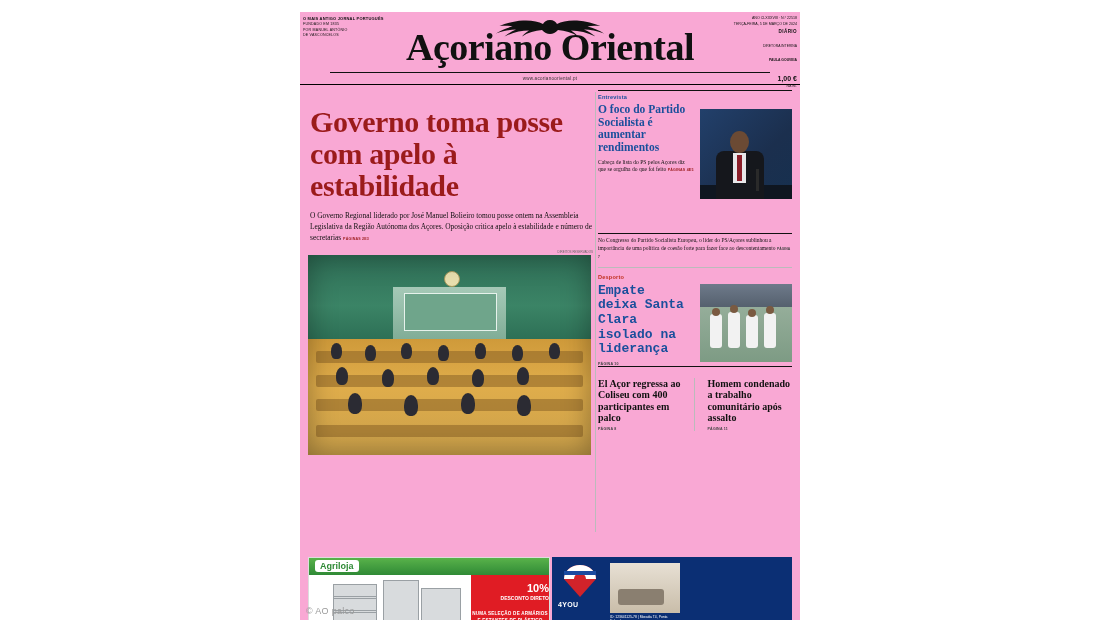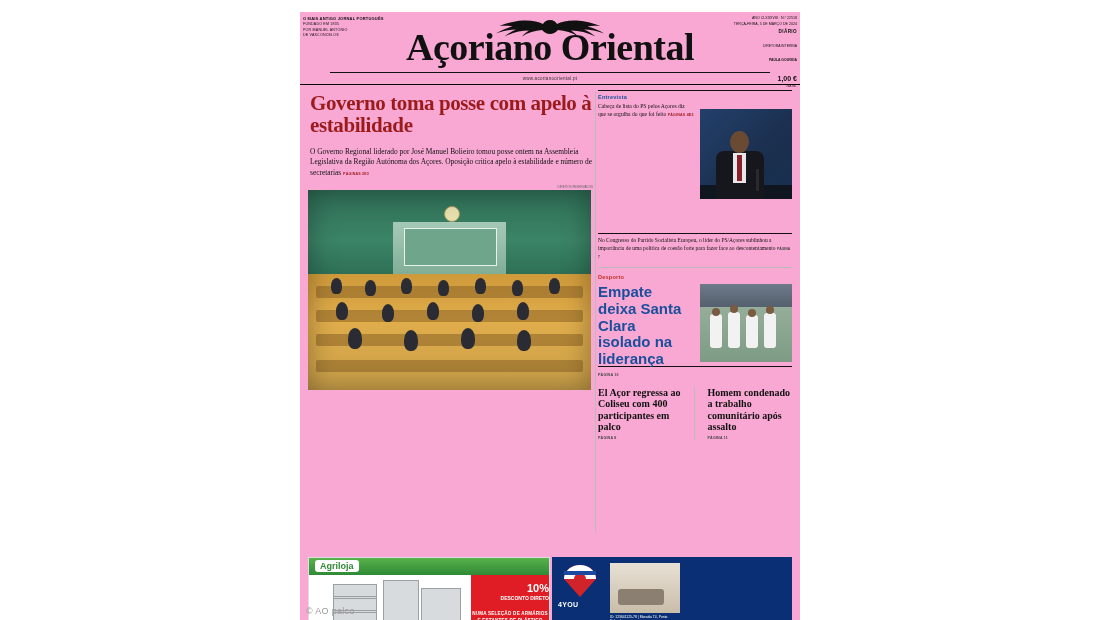--- a/index.html
+++ b/index.html
@@ -66,25 +66,25 @@
 
   
   .content{position:absolute;left:0;right:0;top:72px;bottom:0;}
   .col-left{position:absolute;left:8px;top:6px;width:287px;}
   .col-right{position:absolute;left:298px;top:6px;width:194px;}
   .vrule{position:absolute;left:295px;top:8px;height:440px;width:1px;background:#bbb;}
 
   .lead-head{
     font-family:"Liberation Serif", serif;
     font-weight:bold;
-    font-size:21px;
+    font-size:30px;
     line-height:1.06;
     color:#9b1b1b;
     letter-spacing:-0.4px;
-    margin:2px 0 10px 2px;
+    margin:16px 0 10px 2px;
   }
   .lead-sub{
     font-family:"Liberation Serif", serif;
     font-size:7.4px;
     line-height:1.45;
     color:#111;
     margin:0 2px 6px 2px;
   }
   .ref{
     font-family:"Liberation Sans", sans-serif;
@@ -139,29 +139,29 @@
 
   .vasco-head{
     font-family:"Liberation Serif", serif;
     font-weight:bold;font-size:14.5px;line-height:1.12;color:#111;margin:6px 0 6px 0;
   }
   .vasco-body{font-size:5.5px;line-height:1.45;color:#111;}
   .ref-grey{font-family:"Liberation Sans", sans-serif;font-size:3.4px;font-weight:bold;color:#444;}
 
   .desporto{position:relative;height:82px;margin-top:4px;}
   .desp-txt{position:absolute;left:0;top:0;width:92px;}
-  .desp-head{font-weight:bold;font-size:15px;line-height:1.12;color:#1a4f9c;
-    font-family:Liberation Sans, sans-serif;}
+  .desp-head{font-weight:bold;font-size:13px;line-height:1.12;color:#1a4f9c;
+    font-family:Liberation Mono, monospace;}
   .desp-photo{position:absolute;right:0;top:0;width:92px;height:78px;overflow:hidden;background:#cfd6cf;}
   .desp-photo .grass{position:absolute;inset:0;background:linear-gradient(180deg,#9fb5a3,#7d9b84);}
   .desp-photo .crowd{position:absolute;left:0;right:0;top:0;height:30%;background:linear-gradient(180deg,#6e7a8a,#55606e);}
   .desp-photo .pl{position:absolute;background:#f2f2f2;border-radius:3px;}
   .desp-photo .plh{position:absolute;border-radius:50%;background:#7a5a41;}
 
-  .two-col{position:relative;display:flex;gap:25px;margin-top:20px;}
+  .two-col{position:relative;display:flex;gap:25px;margin-top:11px;}
   .tc{width:92px;}
   .tc-head{font-family:"Liberation Serif", serif;font-weight:bold;font-size:10px;line-height:1.14;color:#111;}
   .tc-sep{position:absolute;left:96px;top:0;bottom:0;width:1px;background:#bbb;}
 
   
   .ads{position:absolute;left:8px;right:8px;bottom:6px;height:69px;}
   .ad1{position:absolute;left:0;top:0;width:240px;height:88px;background:#fff;border:1px solid #ddd;overflow:hidden;}
   .ad1 .green{position:absolute;left:0;top:0;right:0;height:17px;background:linear-gradient(180deg,#59b24a,#2f8a36);}
   .ad1 .logo{position:absolute;left:6px;top:2px;background:#fff;border-radius:3px;padding:1px 5px;
     font-family:"Liberation Sans", sans-serif;font-weight:bold;font-size:9px;color:#2f8a36;}
@@ -284,20 +284,21 @@
       </div>
     </div>
 
     <div class="col-right">
 
       <div class="rule-top"></div>
       <div class="kicker blue">Entrevista</div>
 
       <div class="entrevista">
         <div class="txt">
+          <div class="ent-head">O foco do Partido Socialista é aumentar rendimentos</div>
           <div class="ent-body">
             <span>Cabeça de lista do PS pelos Açores diz que se orgulha do que foi feito</span>
             <span class="ref">PÁGINAS 4E5</span>
           </div>
         </div>
         <div class="ent-photo">
           <div class="wall"></div>
           <div class="desk"></div>
           <div class="body"></div>
           <div class="shirt"></div>

